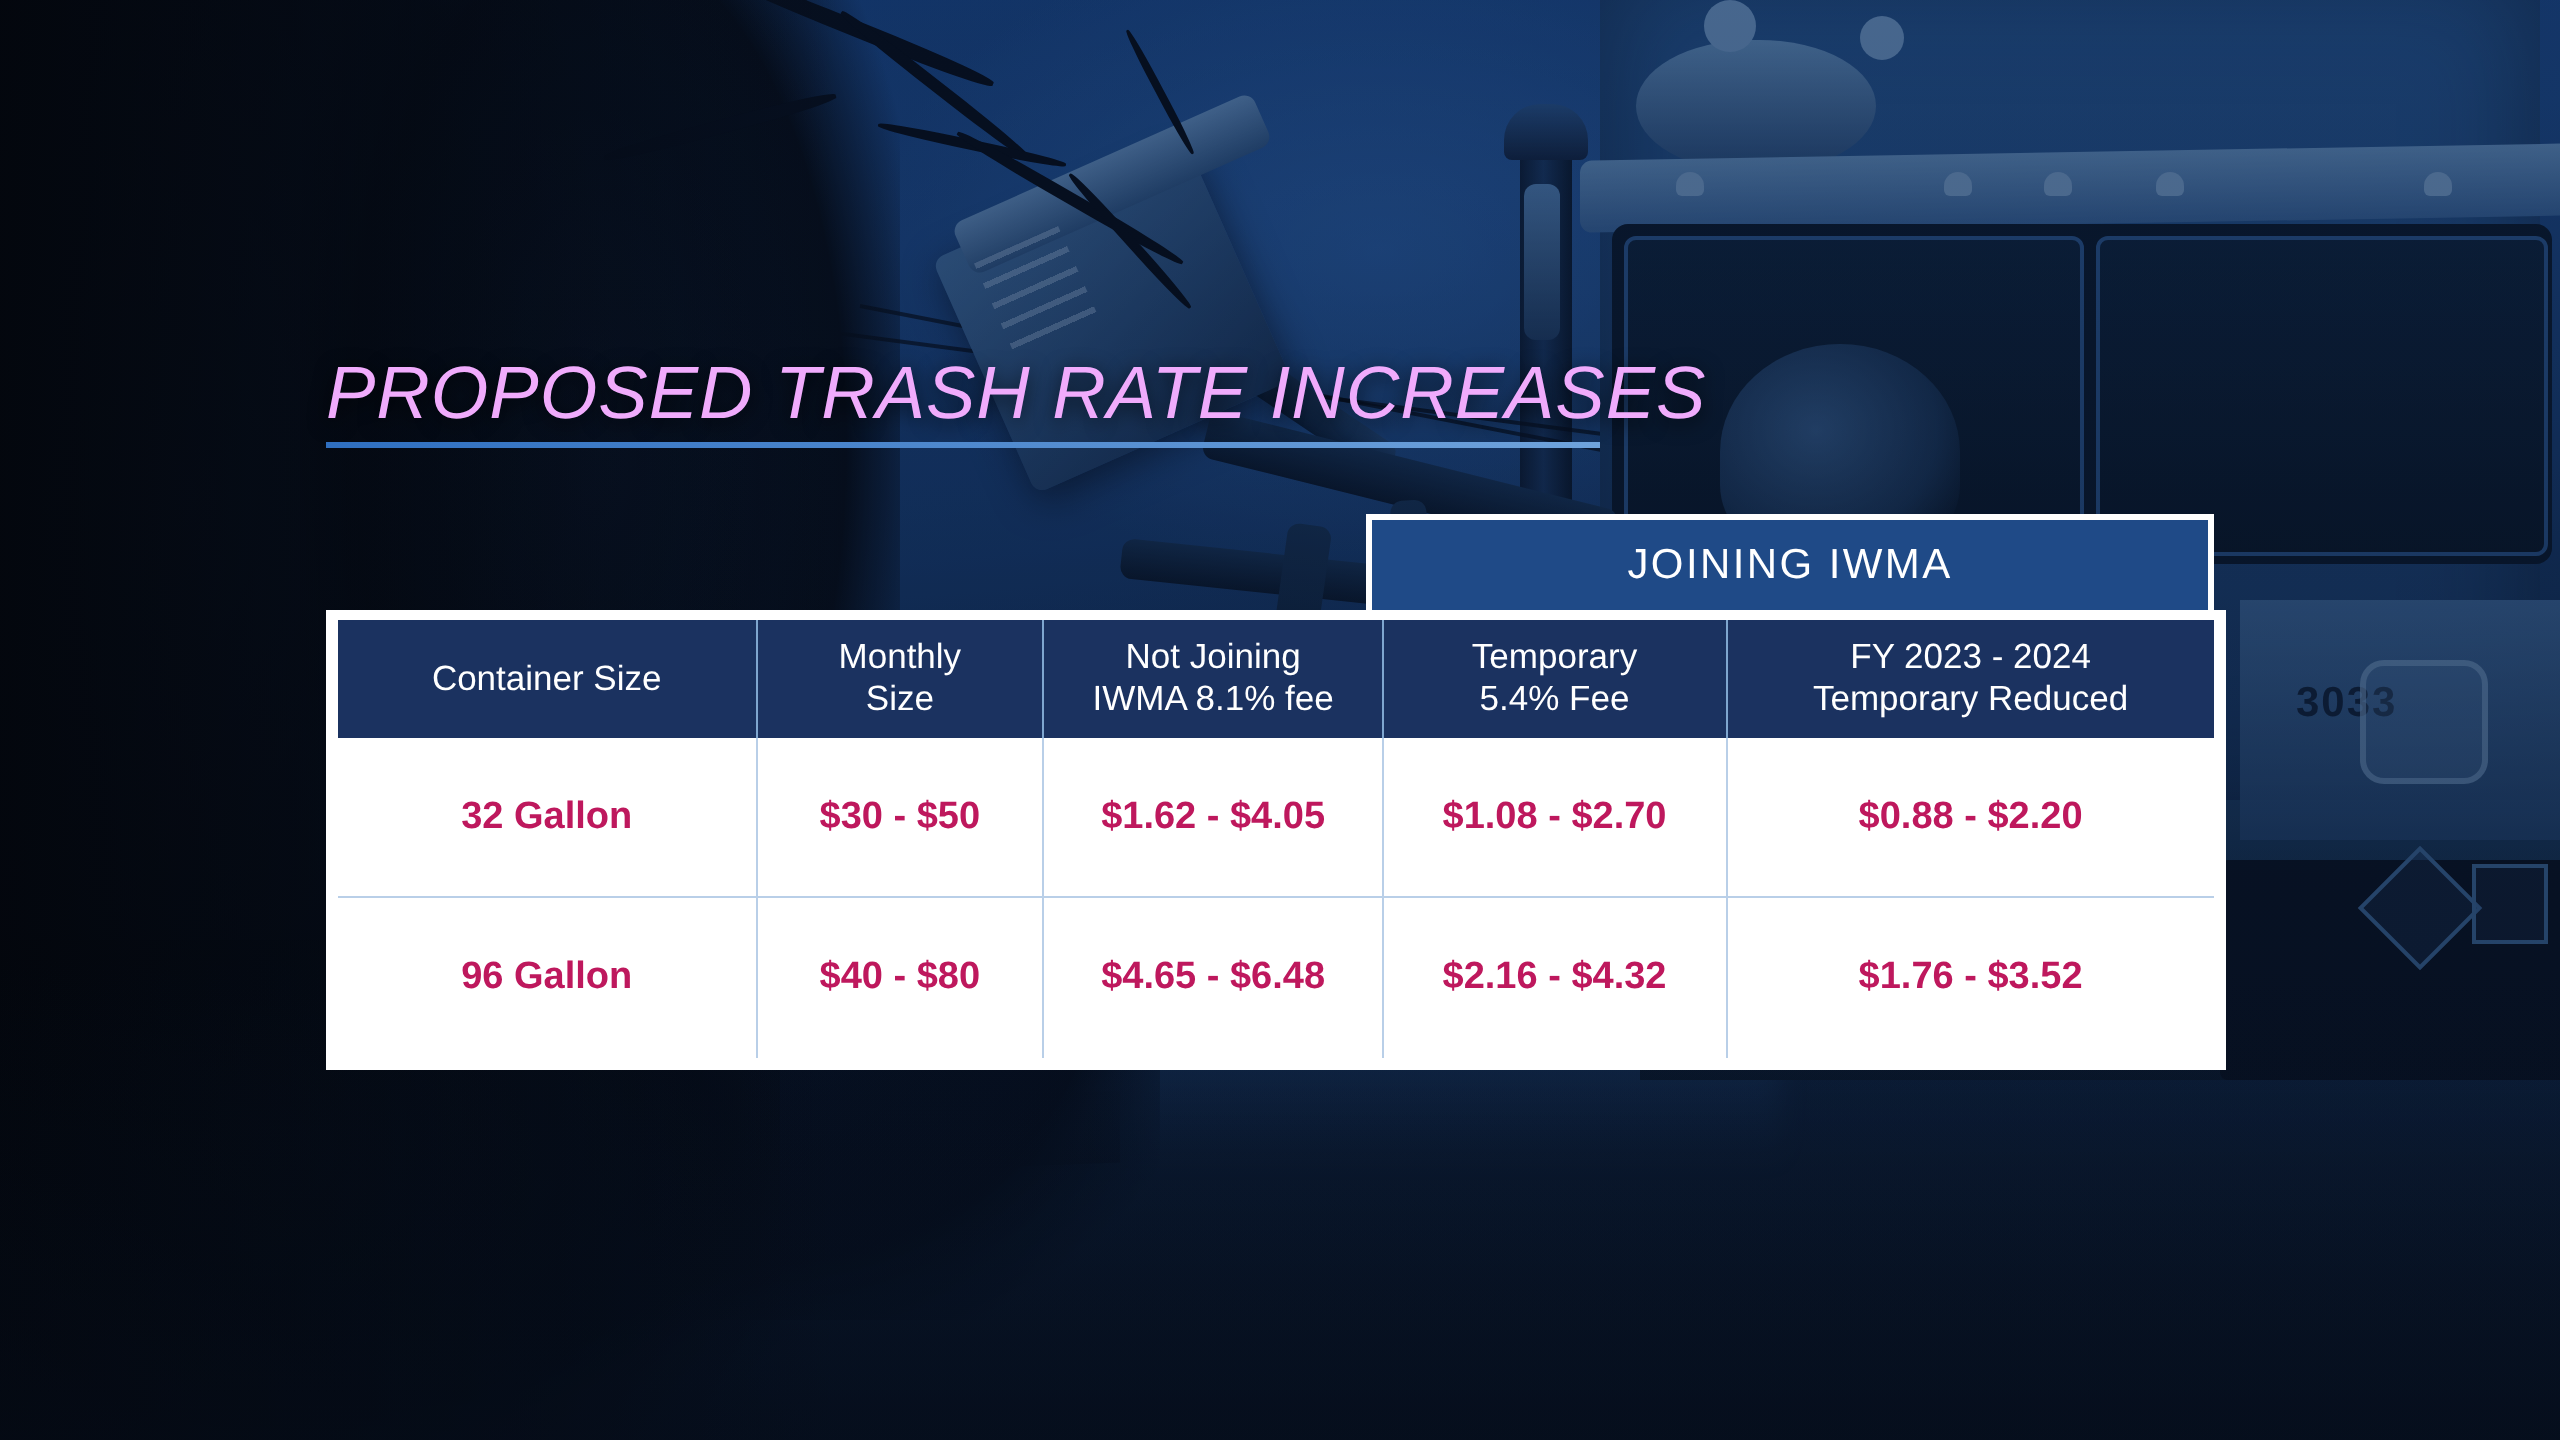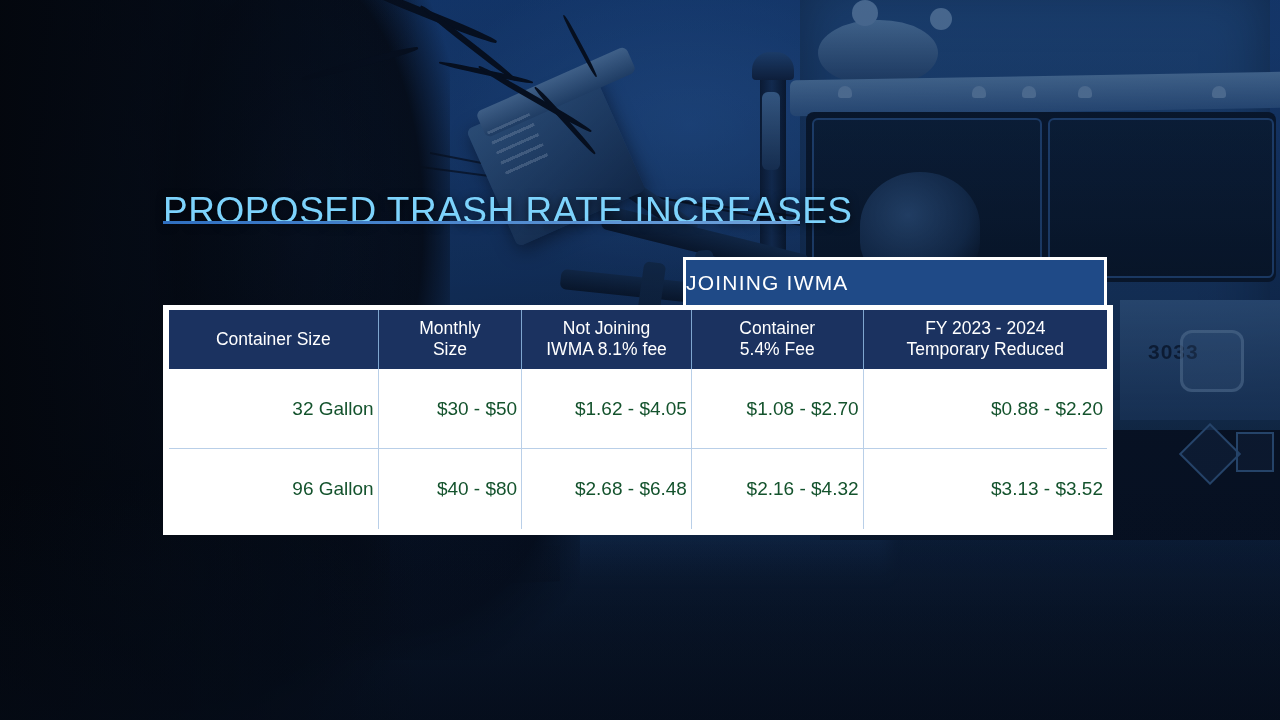--- a/index.html
+++ b/index.html
@@ -191,59 +191,59 @@
   
   .vig-l{position:absolute;left:0;top:0;width:420px;height:720px;
     background:linear-gradient(90deg, rgba(3,6,12,.92) 0%, rgba(3,6,12,.55) 45%, rgba(3,6,12,0) 100%);}
   .vig-b{position:absolute;left:0;bottom:0;width:1280px;height:240px;
     background:linear-gradient(180deg, rgba(5,12,24,0), rgba(5,12,24,.55));}
   .duotone{position:absolute;inset:0;background:rgba(12,40,86,.30);mix-blend-mode:multiply;}
   .tint{position:absolute;inset:0;background:linear-gradient(180deg, rgba(10,30,62,.22), rgba(6,16,34,.42));}
 
   
   .title{
-    position:absolute;left:163px;top:190px;
-    color:#7dd3fc;font-size:37px;letter-spacing:.5px;font-weight:400;
-    text-shadow:0 2px 10px rgba(0,0,0,.75);white-space:nowrap;
+    position:absolute;left:163px;top:176px;
+    color:#f0abfc;font-size:37px;letter-spacing:.5px;font-weight:400;
+    text-shadow:0 2px 10px rgba(0,0,0,.75);white-space:nowrap;font-style:italic;
   }
   .title-rule{
     position:absolute;left:163px;top:221px;width:637px;height:3px;
     background:linear-gradient(90deg,#2f6fc0,#6fa3dc);
   }
   .subtitle{
     position:absolute;left:163px;top:236px;
     color:#ffffff;font-size:21px;letter-spacing:1.6px;font-weight:400;
     text-shadow:0 2px 8px rgba(0,0,0,.8);white-space:nowrap;
   }
 
   
   .banner{
     position:absolute;left:683px;top:257px;width:424px;height:48px;
     background:#1f4a87;border:3px solid #ffffff;border-bottom:none;
-    display:flex;align-items:center;justify-content:flex-start;
+    display:flex;align-items:center;justify-content:center;
     box-sizing:border-box;
   }
   .banner span{
     color:#ffffff;font-size:21px;letter-spacing:1.2px;font-weight:400;
   }
 
   
   .table-wrap{
     position:absolute;left:163px;top:305px;width:950px;height:230px;
     background:#ffffff;padding:5px 6px 6px 6px;box-sizing:border-box;
   }
   table{border-collapse:collapse;width:100%;height:100%;table-layout:fixed;}
   thead th{
     background:#1b3260;color:#ffffff;font-weight:400;font-size:17.5px;
     line-height:1.22;padding:8px 4px;text-align:center;vertical-align:middle;
     border-right:1px solid #7fa6cf;
   }
   thead th:last-child{border-right:none;}
   tbody td{
-    color:#14532d;font-weight:400;font-size:19px;text-align:right;
+    color:#be185d;font-weight:700;font-size:19px;text-align:center;
     padding:12px 4px;border-right:1px solid #b9cfe8;border-top:1px solid #b9cfe8;
     background:#ffffff;
   }
   tbody td:last-child{border-right:none;}
   tbody tr:first-child td{border-top:none;}
   tbody td.first-col{border-right:1px solid #b9cfe8;}
   col.c1{width:22.3%;}
   col.c2{width:15.3%;}
   col.c3{width:18.1%;}
   col.c4{width:18.3%;}
@@ -341,41 +341,41 @@
           </th>
           <th>
             <span>Monthly</span><br>
             <span>Size</span>
           </th>
           <th>
             <span>Not Joining</span><br>
             <span>IWMA 8.1% fee</span>
           </th>
           <th>
-            <span>Container</span><br>
+            <span>Temporary</span><br>
             <span>5.4% Fee</span>
           </th>
           <th>
             <span>FY 2023 - 2024</span><br>
             <span>Temporary Reduced</span>
           </th>
         </tr>
       </thead>
       <tbody>
         <tr>
           <td class="first-col">32 Gallon</td>
           <td>$30 - $50</td>
           <td>$1.62 - $4.05</td>
           <td>$1.08 - $2.70</td>
           <td>$0.88 - $2.20</td>
         </tr>
         <tr>
           <td class="first-col">96 Gallon</td>
           <td>$40 - $80</td>
-          <td>$2.68 - $6.48</td>
+          <td>$4.65 - $6.48</td>
           <td>$2.16 - $4.32</td>
-          <td>$3.13 - $3.52</td>
+          <td>$1.76 - $3.52</td>
         </tr>
       </tbody>
     </table>
   </div>
 
 </div>
 
 </body></html>

